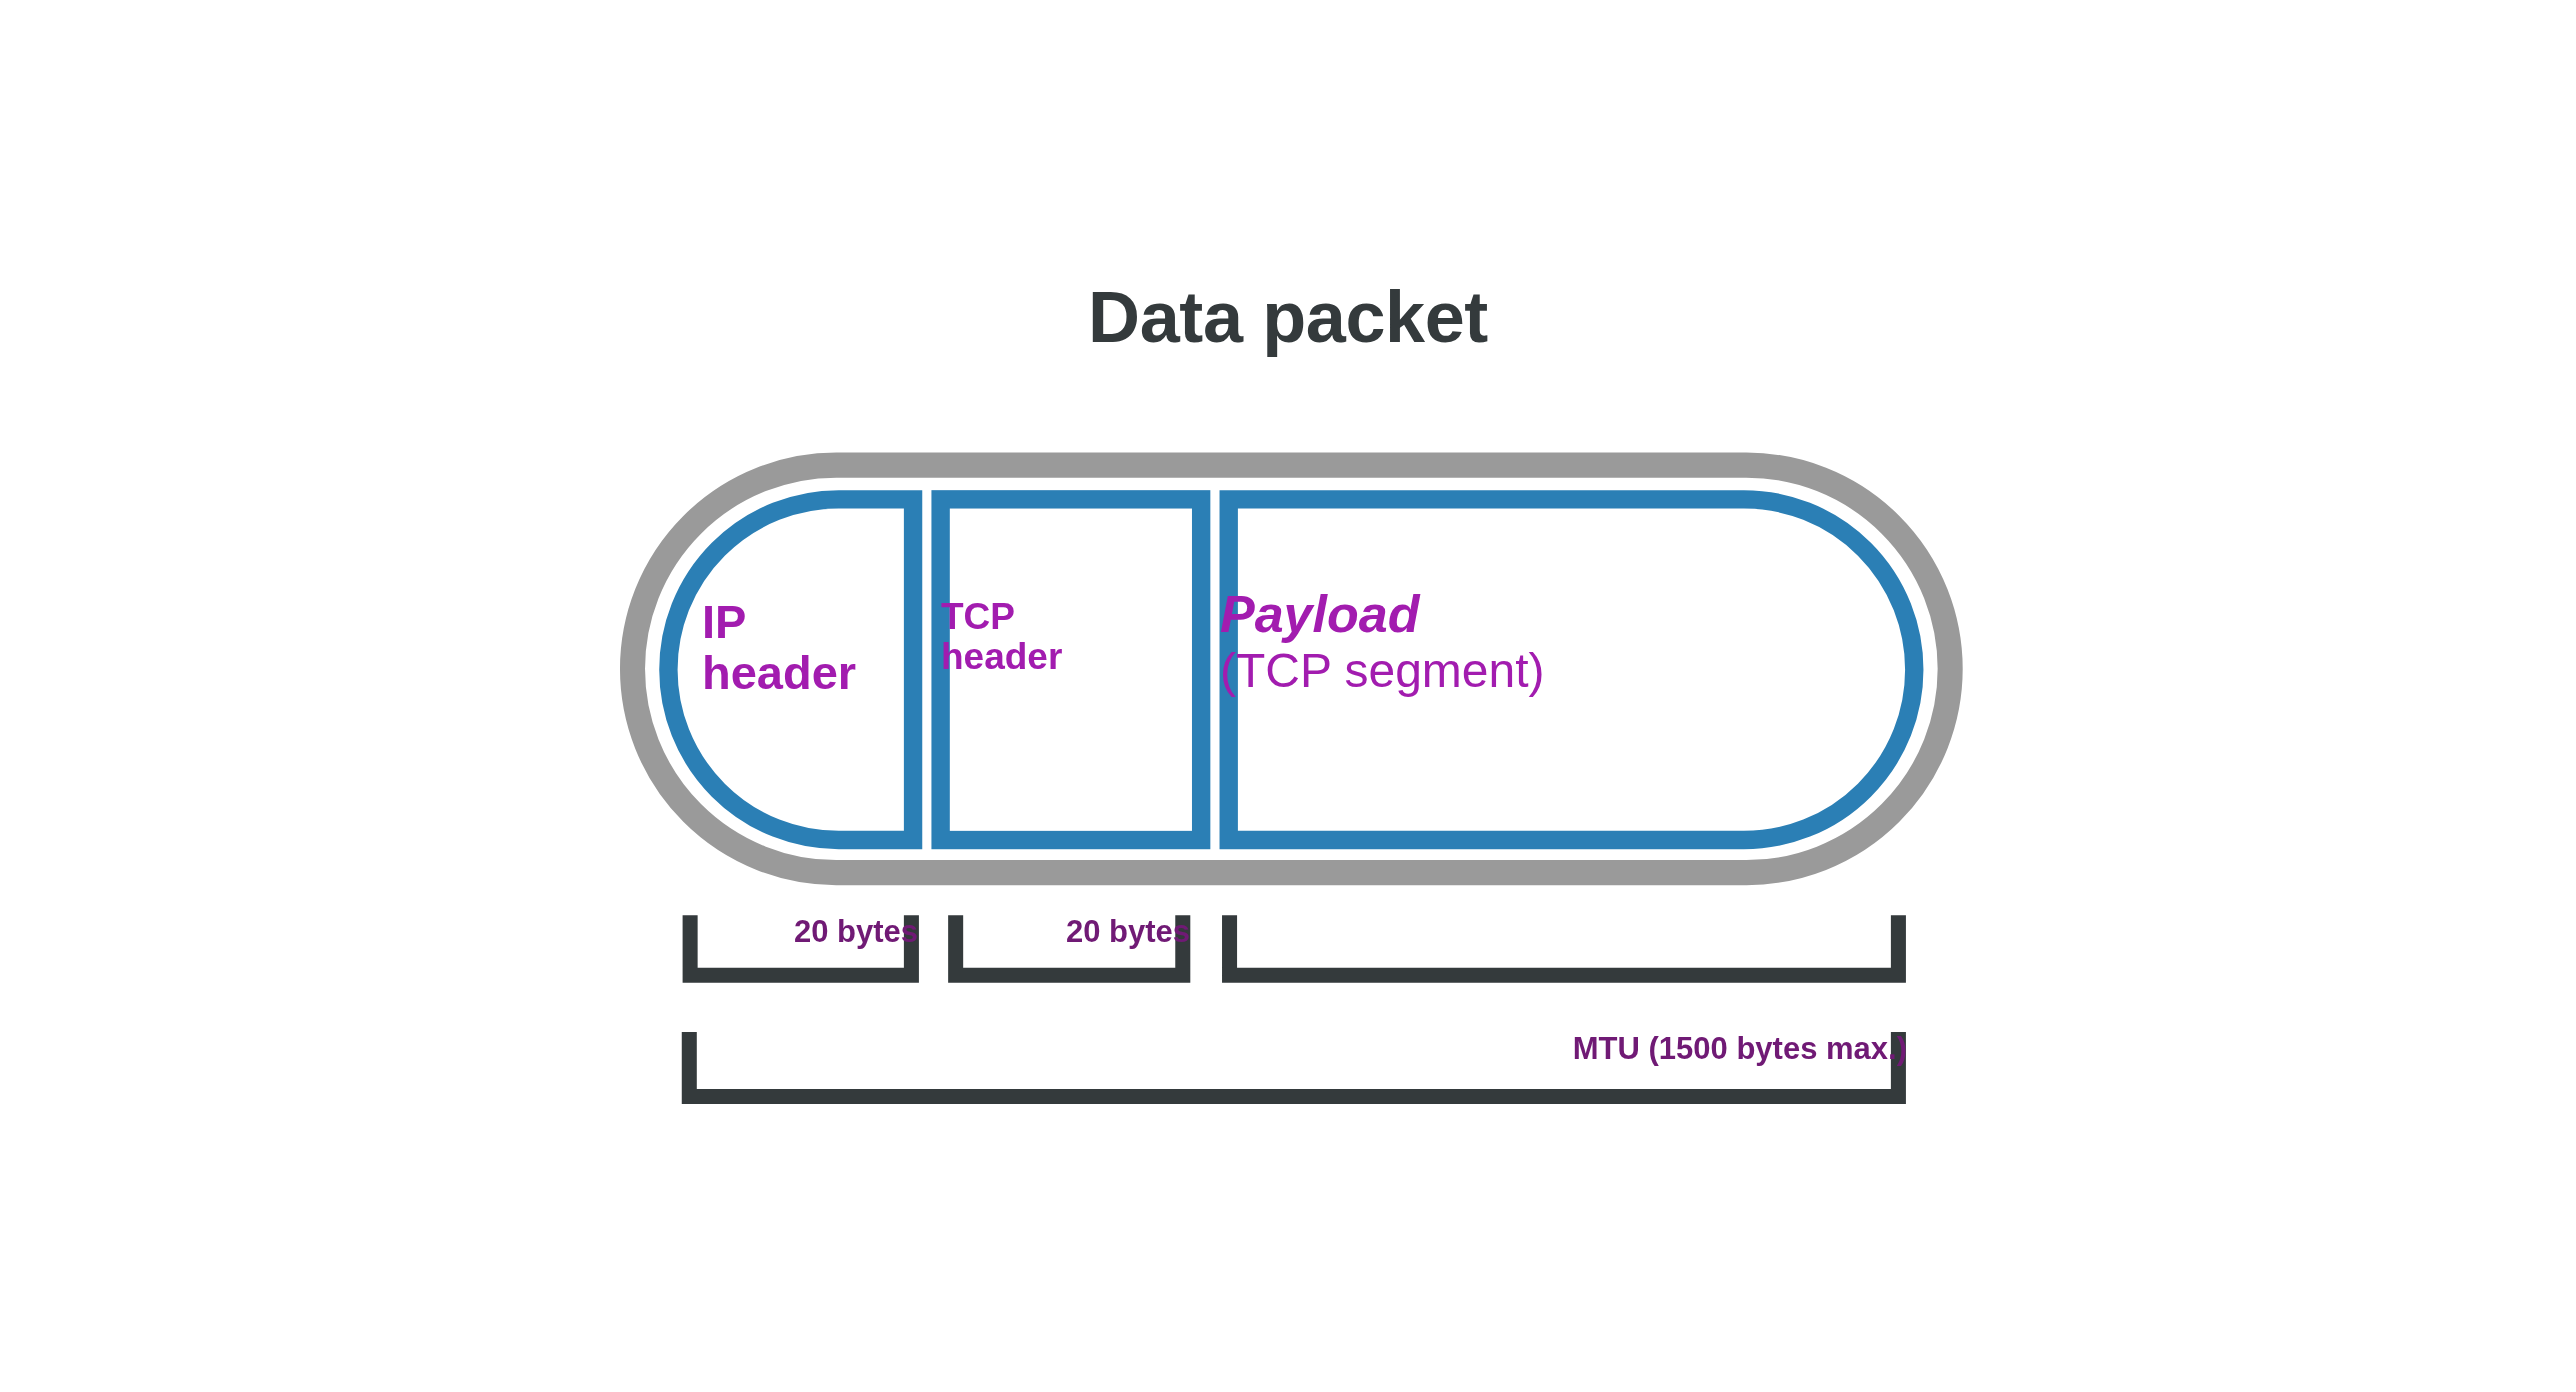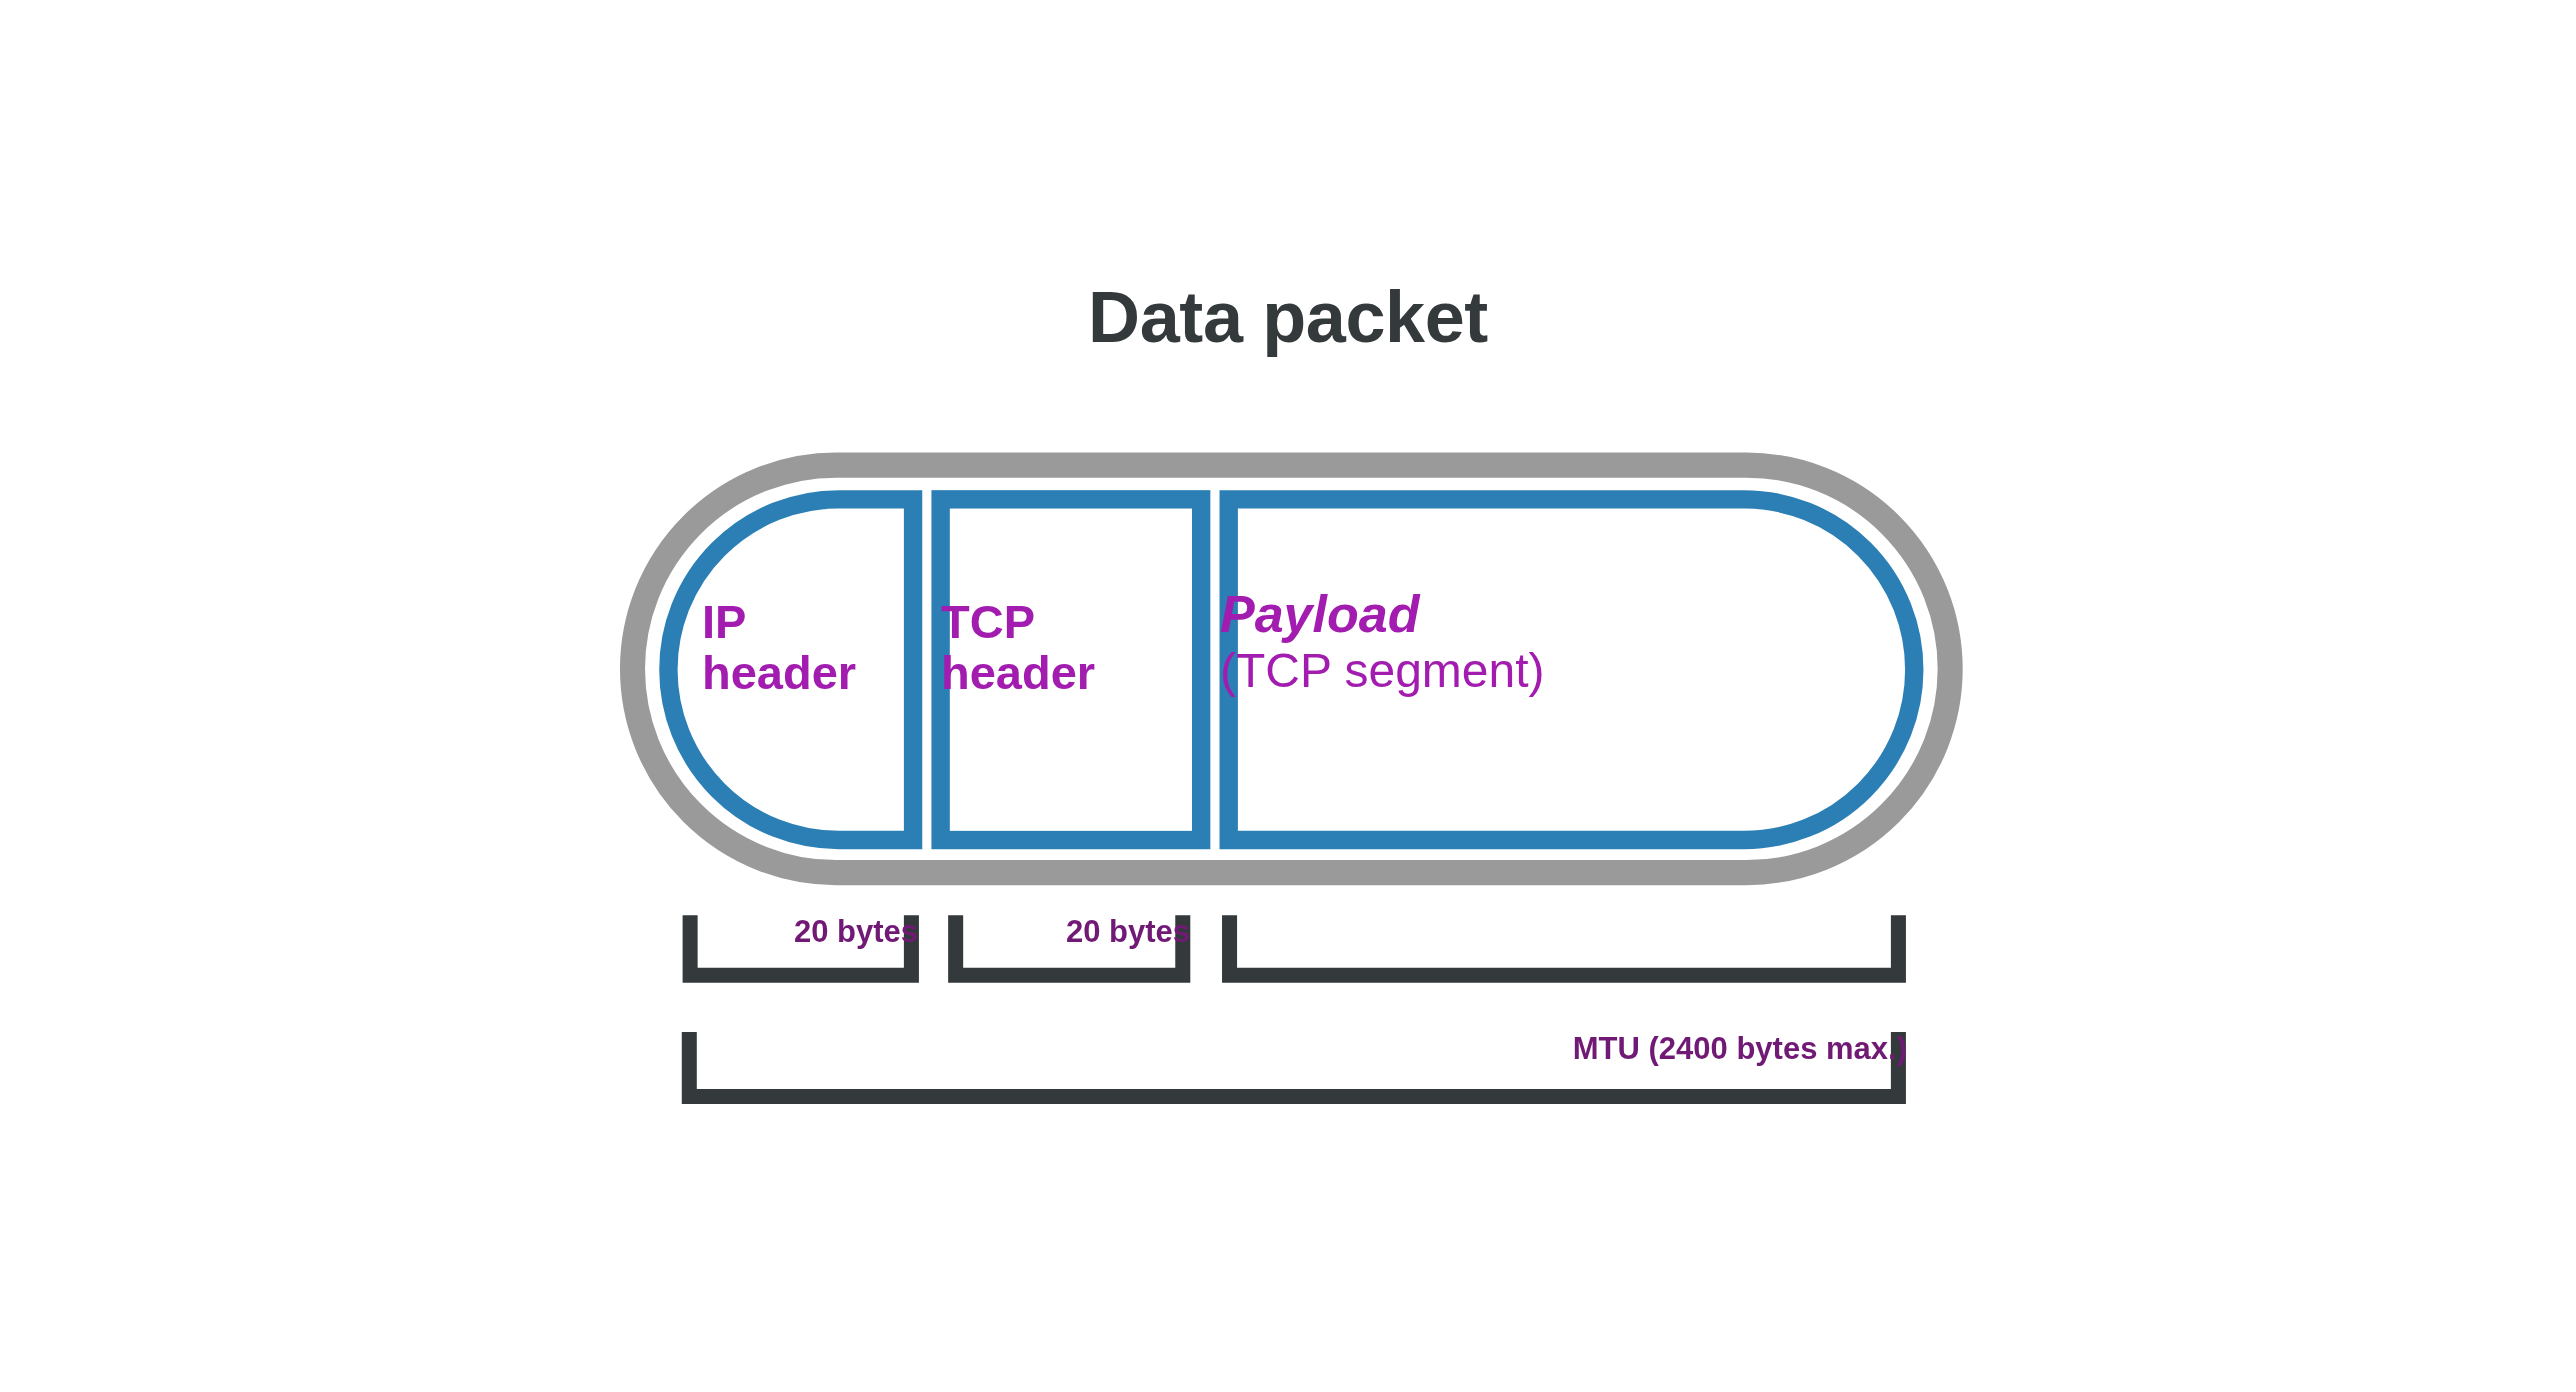--- a/index.html
+++ b/index.html
@@ -64,21 +64,21 @@
   .lbl-ip {
     left: 702px;
     top: 597px;
     width: 200px;
     font-size: 47px;
   }
   .lbl-tcp {
     left: 941px;
     top: 597px;
     width: 261px;
-    font-size: 47px;
+    font-size: 37px;
   }
   .lbl-payload {
     left: 1220px;
     top: 585px;
     width: 687px;
     font-size: 0;
   }
   .lbl-payload .strong { font-size: 52px; line-height: 1.12; font-style: italic; }
   .lbl-payload .sub { font-size: 48px; line-height: 1.18; }
 
@@ -140,16 +140,16 @@
     <span class="strong">header</span>
   </div>
 
   <div class="boxlabel lbl-payload">
     <span class="strong">Payload</span>
     <span class="sub">(TCP segment)</span>
   </div>
 
   <div class="bracket-label bl-ip">20 bytes</div>
   <div class="bracket-label bl-tcp">20 bytes</div>
-  <div class="bracket-label bl-mtu">MTU (2400 bytes max.)</div>
+  <div class="bracket-label bl-mtu">MTU (1500 bytes max.)</div>
 
 </div>
 
 
 </body></html>

